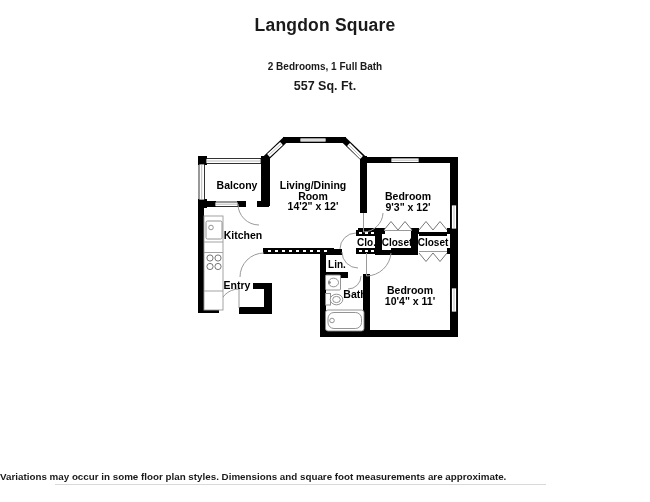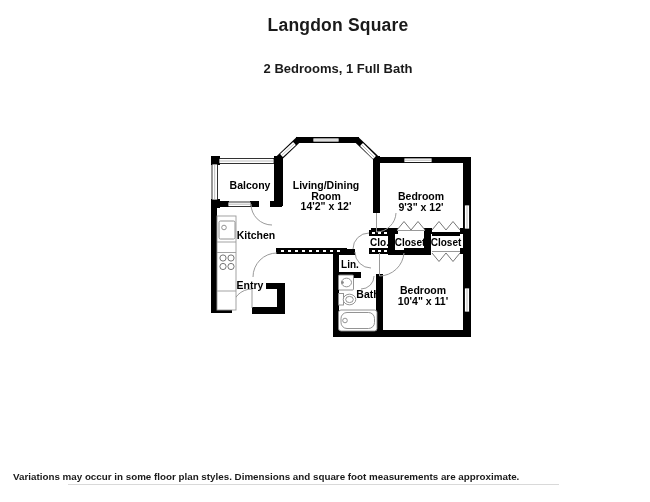--- a/index.html
+++ b/index.html
@@ -1,37 +1,38 @@
 <!DOCTYPE html>
 <html><head>
 <meta charset="utf-8">
 <style>
   html,body{margin:0;padding:0;background:#fff;}
   #page{position:relative;width:546px;height:502px;background:#ffffff;overflow:hidden;
-        font-family:"Liberation Sans",sans-serif;margin-left:13px;}
+        font-family:"Liberation Sans",sans-serif;}
   .hdr{position:absolute;left:0;width:650px;text-align:center;color:#1a1a1a;font-weight:bold;}
   #title{top:15px;font-size:17.5px;letter-spacing:.2px;}
   #address{top:37px;font-size:12.5px;}
-  #bedsbaths{top:61px;font-size:13px;}
+  #bedsbaths{top:61px;font-size:10px;}
   #sqft{top:79px;font-size:12.5px;}
   #plan-svg{position:absolute;left:0;top:0;}
   #disclaimer{position:absolute;top:471px;left:0;width:650px;text-align:left;
               font-size:9.8px;font-weight:bold;color:#1a1a1a;}
   #footer-rule{position:absolute;top:484px;left:55px;width:540px;height:1px;background:#d9d9d9;}
   svg text{font-family:"Liberation Sans",sans-serif;font-weight:bold;fill:#000;}
   .room-label{font-size:10.5px;}
   .small-label{font-size:10px;}
 </style>
 </head>
 <body>
 
 <div id="page">
 
   <div class="hdr" id="title">Langdon Square</div>
   <div class="hdr" id="bedsbaths">2 Bedrooms, 1 Full Bath</div>
+  <div class="hdr" id="sqft">557 Sq. Ft.</div>
 
   <svg id="plan-svg" width="650" height="502" viewBox="0 0 650 502">
 
     <g fill="#000">
 
       <rect x="198" y="156" width="9" height="9"></rect>
       <rect x="198" y="199" width="9" height="9"></rect>
 
       <rect x="198" y="201" width="18" height="6"></rect>
       <rect x="237" y="201" width="9" height="6"></rect>

